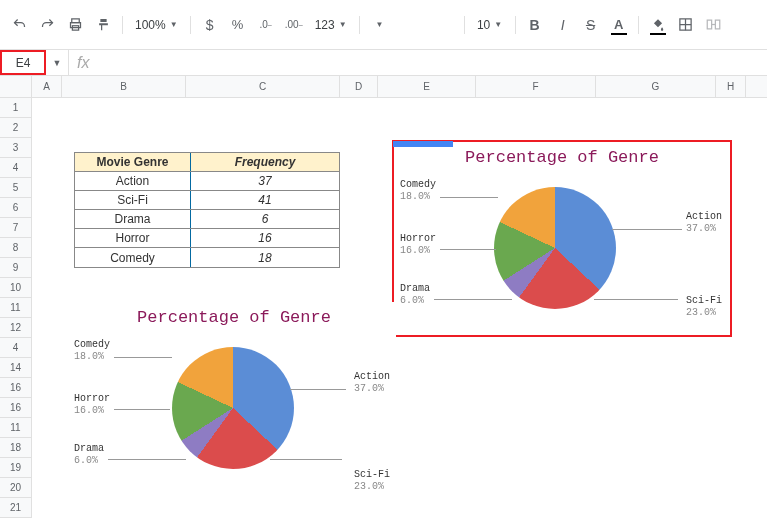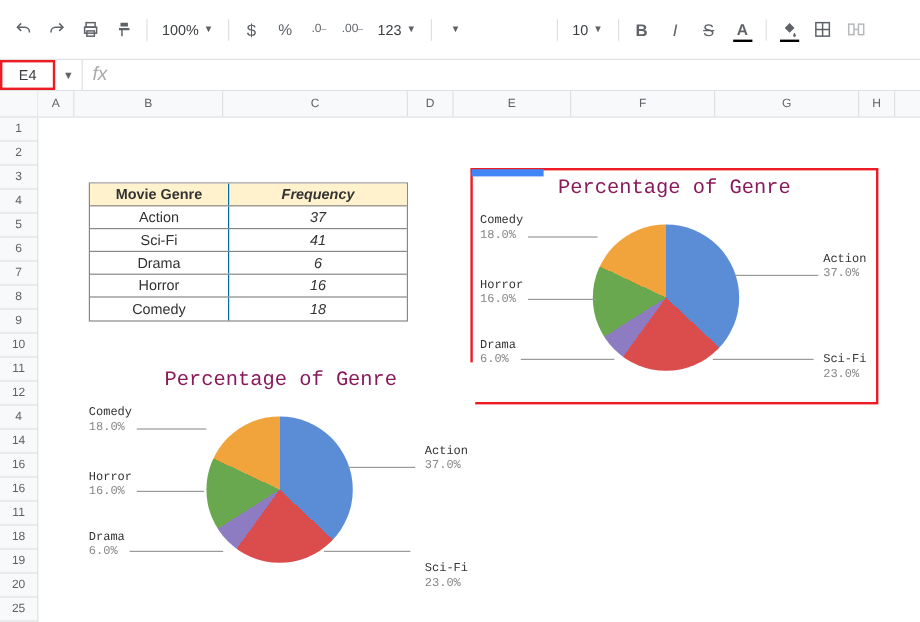--- a/index.html
+++ b/index.html
@@ -177,21 +177,21 @@
     <div class="rh">11</div>
     <div class="rh">12</div>
     <div class="rh">4</div>
     <div class="rh">14</div>
     <div class="rh">16</div>
     <div class="rh">16</div>
     <div class="rh">11</div>
     <div class="rh">18</div>
     <div class="rh">19</div>
     <div class="rh">20</div>
-    <div class="rh">25</div>
+    <div class="rh">21</div>
     <div class="rh">22</div>
   </div>
 
   <div class="grid">
     <div class="colhdrs">
       <div class="ch cA">A</div>
       <div class="ch cB">B</div>
       <div class="ch cC">C</div>
       <div class="ch cD">D</div>
       <div class="ch cE">E</div>

